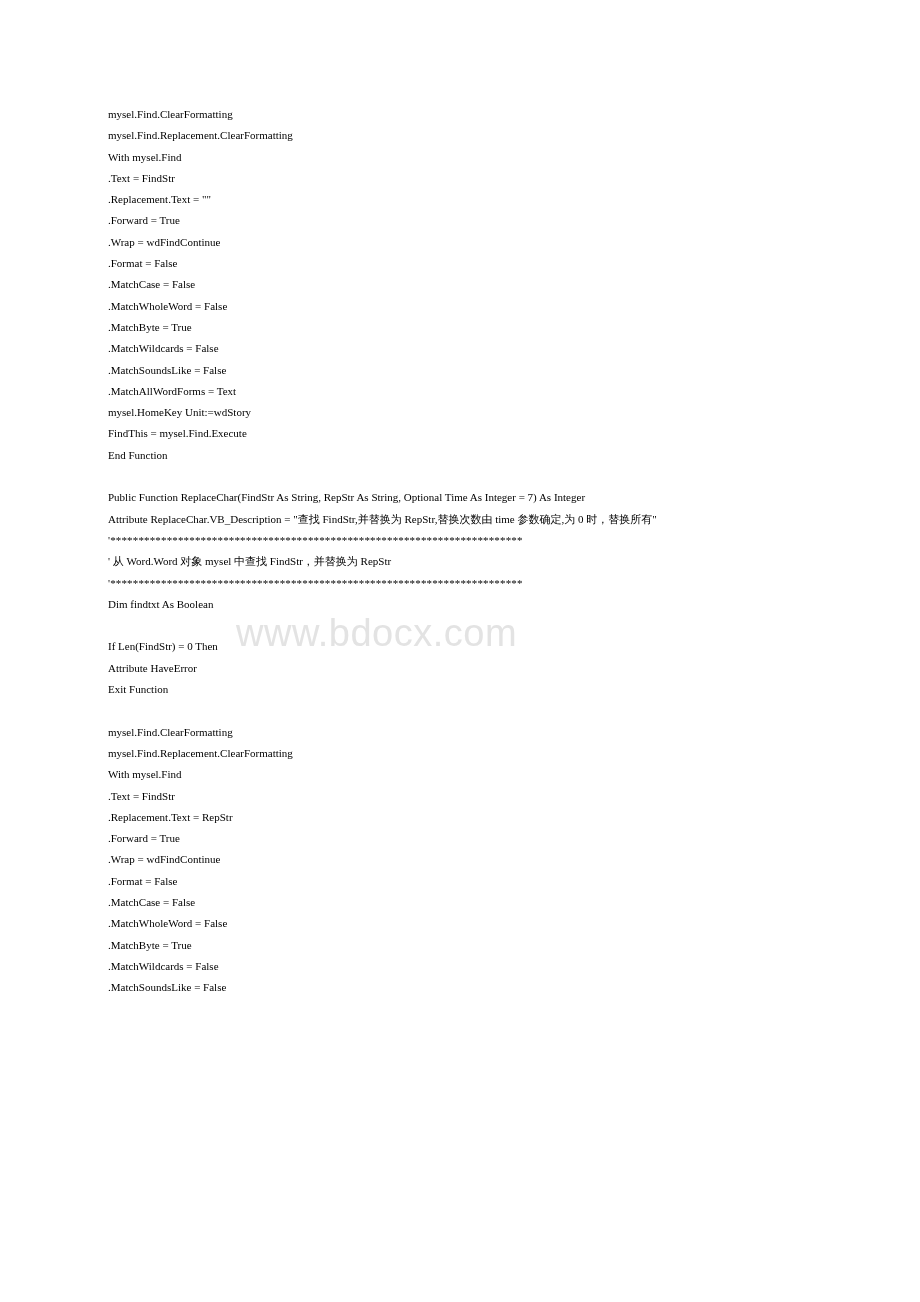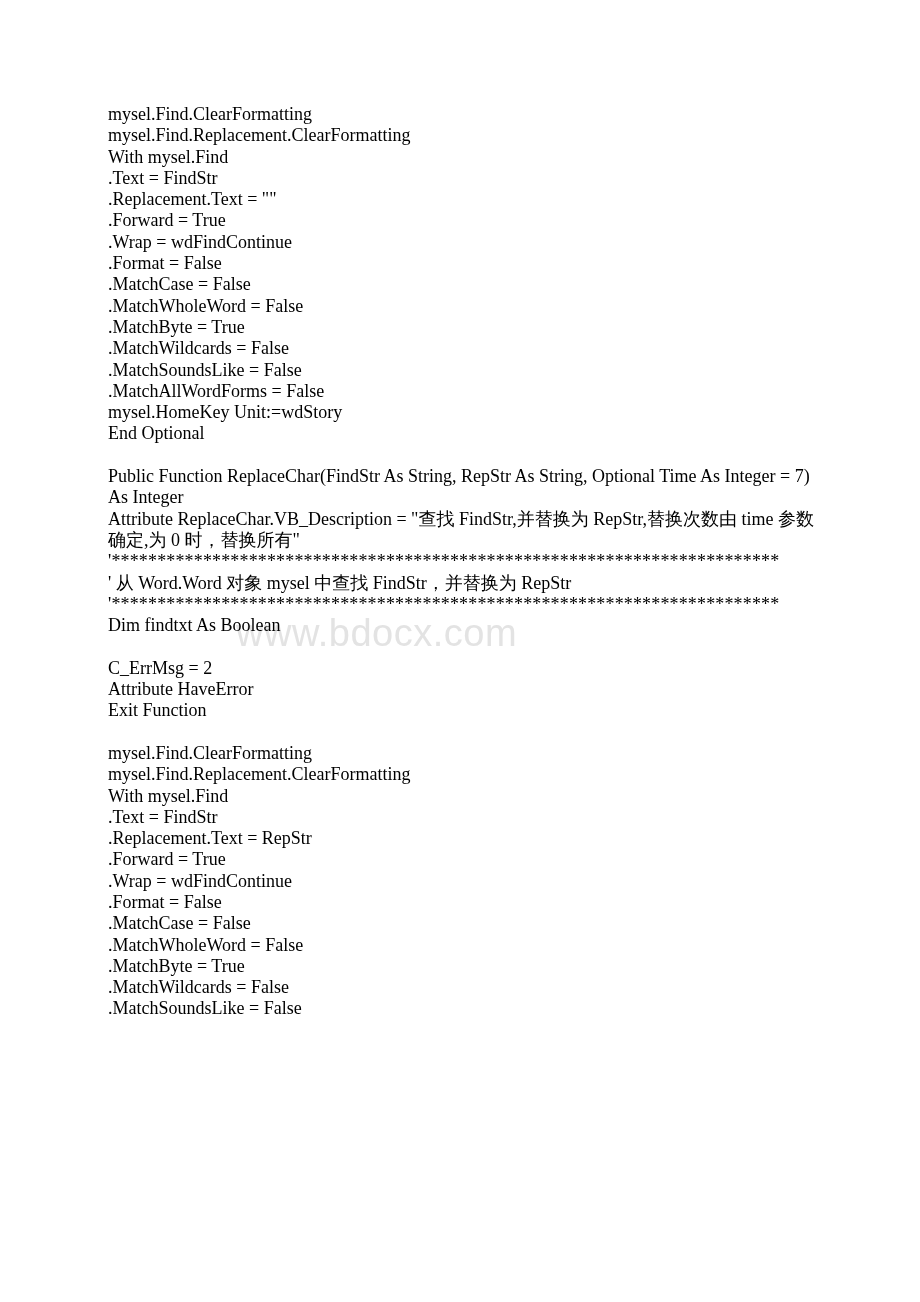--- a/index.html
+++ b/index.html
@@ -46,21 +46,21 @@
   }
   
   #text-layer {
     position: absolute;
     left: 108px;
     top: 104px;
     width: 706px;
     z-index: 2;
   }
   .line {
-    font-size: 18px;
+    font-size: 11px;
     line-height: 21.3px;
     white-space: pre-wrap;
     word-break: break-all;
     letter-spacing: 0px;
     min-height: 21.3px;
   }
   .line.blank {
     min-height: 21.3px;
     height: 21.3px;
   }
@@ -86,32 +86,33 @@
       <div class="line">.Text = FindStr</div>
       <div class="line">.Replacement.Text = ""</div>
       <div class="line">.Forward = True</div>
       <div class="line">.Wrap = wdFindContinue</div>
       <div class="line">.Format = False</div>
       <div class="line">.MatchCase = False</div>
       <div class="line">.MatchWholeWord = False</div>
       <div class="line">.MatchByte = True</div>
       <div class="line">.MatchWildcards = False</div>
       <div class="line">.MatchSoundsLike = False</div>
-      <div class="line">.MatchAllWordForms = False</div>
+      <div class="line">.MatchAllWordForms = Text</div>
       <div class="line">mysel.HomeKey Unit:=wdStory</div>
-      <div class="line">End Optional</div>
+      <div class="line">FindThis = mysel.Find.Execute</div>
+      <div class="line">End Function</div>
       <div class="line blank"></div>
       <div class="line">Public Function ReplaceChar(FindStr As String, RepStr As String, Optional Time As Integer = 7) As Integer</div>
       <div class="line">Attribute ReplaceChar.VB_Description = "查找 FindStr,并替换为 RepStr,替换次数由 time 参数确定,为 0 时，替换所有"</div>
       <div class="line stars">'*************************************************************************</div>
       <div class="line">' 从 Word.Word 对象 mysel 中查找 FindStr，并替换为 RepStr</div>
       <div class="line stars">'*************************************************************************</div>
       <div class="line">Dim findtxt As Boolean</div>
       <div class="line blank"></div>
-      <div class="line">C_ErrMsg = 2</div>
+      <div class="line">If Len(FindStr) = 0 Then</div>
       <div class="line">Attribute HaveError</div>
       <div class="line">Exit Function</div>
       <div class="line blank"></div>
       <div class="line">mysel.Find.ClearFormatting</div>
       <div class="line">mysel.Find.Replacement.ClearFormatting</div>
       <div class="line">With mysel.Find</div>
       <div class="line">.Text = FindStr</div>
       <div class="line">.Replacement.Text = RepStr</div>
       <div class="line">.Forward = True</div>
       <div class="line">.Wrap = wdFindContinue</div>

